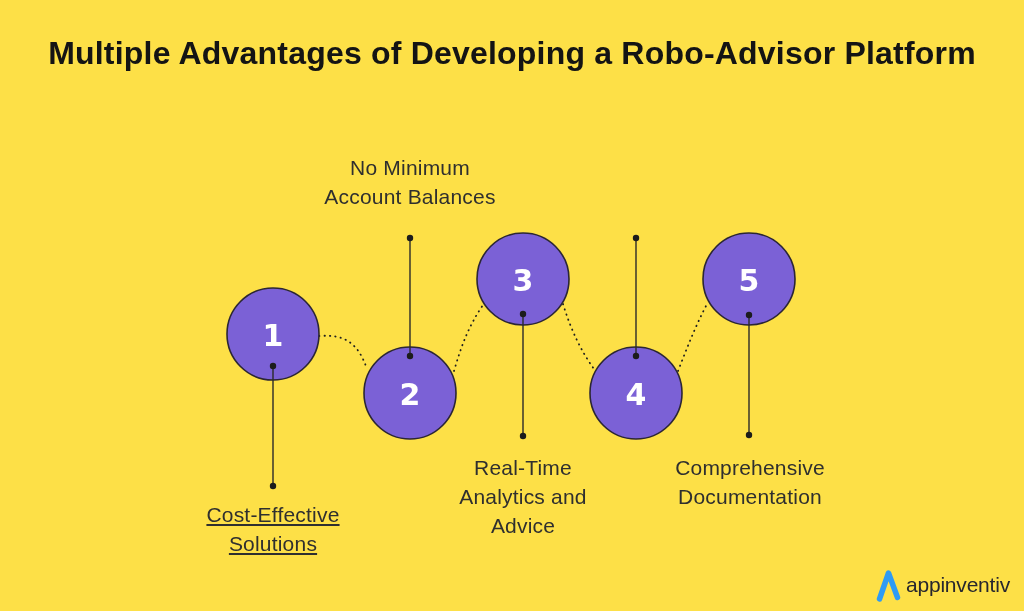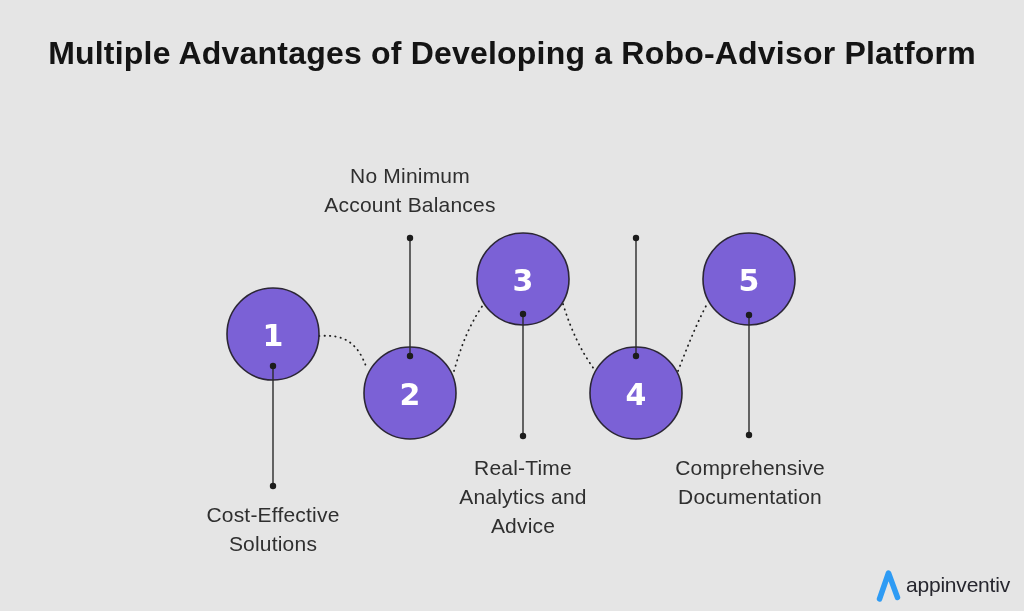--- a/index.html
+++ b/index.html
@@ -3,21 +3,21 @@
 <meta charset="utf-8">
 <style>
   * { margin: 0; padding: 0; box-sizing: border-box; }
   html, body { background: #ffffff; }
   body { font-family: "Liberation Sans", sans-serif; }
 
   .canvas {
     position: relative;
     width: 1024px;
     height: 611px;
-    background: #e5e5e5;
+    background: #fde047;
     overflow: hidden;
   }
 
   .title {
     position: absolute;
     top: 30px;
     left: 50%;
     transform: translateX(-50%);
     width: 950px;
     text-align: center;
@@ -134,23 +134,23 @@
       <circle class="leader-dot" cx="749" cy="435" r="3.2"></circle>
     </g>
 
     <text class="num" x="273" y="335">1</text>
     <text class="num" x="410" y="394">2</text>
     <text class="num" x="523" y="280">3</text>
     <text class="num" x="636" y="394">4</text>
     <text class="num" x="749" y="280">5</text>
   </svg>
 
-  <div class="step-label" style="left:273px; top:500px; width:190px;">Cost-Effective Solutions</div>
+  <div class="step-label" style="left:273px; top:500px; width:190px;text-decoration:underline;">Cost-Effective Solutions</div>
 
-  <div class="step-label" style="left:410px; top:161px; width:180px;">No Minimum Account Balances</div>
+  <div class="step-label" style="left:410px; top:153px; width:180px;">No Minimum Account Balances</div>
 
   <div class="step-label" style="left:523px; top:453px; width:165px;">Real-Time Analytics and Advice</div>
 
 
   <div class="step-label" style="left:750px; top:453px; width:210px;text-align:center;">Comprehensive Documentation</div>
 
   <div class="logo">
     <span style="display:inline-flex;">
       <svg width="26" height="36" viewBox="0 0 26 36">
         <path d="M4.5,32 L13.5,6 L22.5,30.5" fill="none" stroke="#2E9BF4" stroke-width="5.5" stroke-linecap="round" stroke-linejoin="round"></path>

